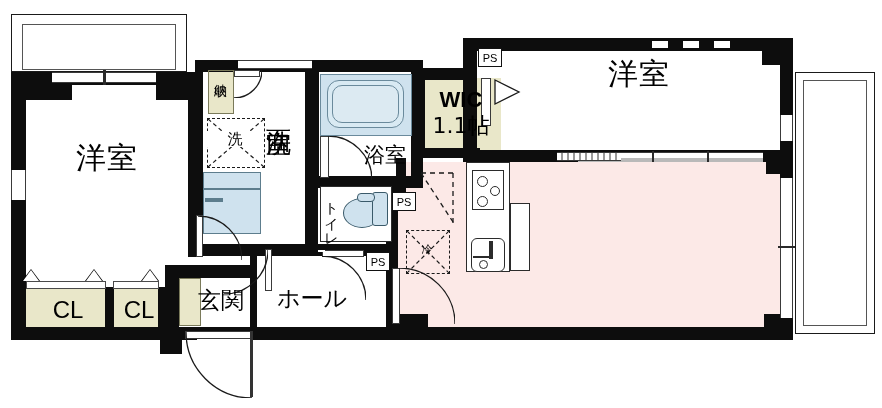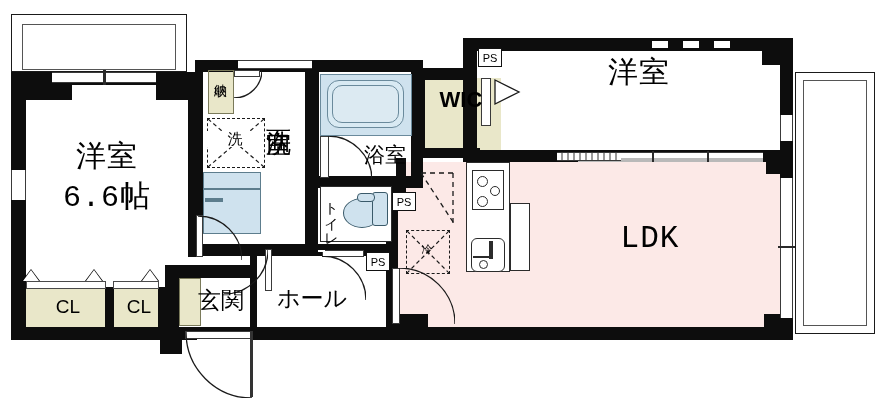--- a/index.html
+++ b/index.html
@@ -24,23 +24,23 @@
   
   .label{
     position:absolute;
     color:#000000;
     text-align:center;
     line-height:1.08;
     white-space:nowrap;
     font-weight:400;
   }
   .lbl-jp{font-family:"DejaVu Sans","Liberation Sans",sans-serif;}
-  .lbl-big{font-size:30px;letter-spacing:1px;font-family:Liberation Mono, monospace;}
+  .lbl-big{font-size:30px;letter-spacing:1px;}
   .lbl-mid{font-size:22px;}
-  .lbl-sm{font-size:19px;}
+  .lbl-sm{font-size:24px;}
   .lbl-xs{font-size:15px;}
   .lbl-tiny{font-size:11px;}
   .vert{writing-mode:vertical-rl;text-orientation:upright;line-height:1.0;}
 
   
   .sash{
     position:absolute;
     background:#ffffff;
     border-top:1.5px solid #3a3a3a;
     border-bottom:1.5px solid #3a3a3a;
@@ -324,27 +324,26 @@
   <svg class="abs" style="left:493px;top:78px;width:28px;height:28px;" viewBox="0 0 28 28">
     <path d="M2 2 L26 14 L2 26 Z" fill="#ffffff" stroke="#1a1a1a" stroke-width="1.3"></path>
   </svg>
   <div class="abs" style="left:481px;top:78px;width:10px;height:48px;background:#ffffff;border:1px solid #3a3a3a;"></div>
 
   <div class="ps" style="left:478px;top:48px;width:22px;height:17px;">PS</div>
   <div class="ps" style="left:392px;top:192px;width:22px;height:17px;">PS</div>
   <div class="ps" style="left:366px;top:252px;width:22px;height:17px;">PS</div>
 
   <div class="label lbl-jp lbl-big" style="left:46px;top:142px;width:122px;">洋室</div>
-  <div class="label lbl-jp lbl-big" style="left:36px;top:182px;width:142px;">6.6帖</div>
 
   <div class="label lbl-jp lbl-big" style="left:578px;top:58px;width:122px;">洋室</div>
 
-  <div class="label lbl-big" style="left:590px;top:222px;width:120px;font-size:31px;">LDK</div>
 
   <div class="label lbl-mid" style="left:421px;top:88px;width:80px;font-weight:bold;">WIC</div>
+  <div class="label lbl-jp lbl-mid" style="left:421px;top:114px;width:80px;">1.1帖</div>
 
   <div class="label lbl-jp vert" style="left:266px;top:110px;font-size:25px;">洗面室</div>
 
   <div class="label lbl-jp" style="left:355px;top:144px;width:60px;font-size:21px;">浴室</div>
 
   <div class="label lbl-jp vert" style="left:325px;top:192px;font-size:14px;">トイレ</div>
 
   <div class="label lbl-jp" style="left:190px;top:288px;width:62px;font-size:23px;">玄関</div>
 
   <div class="label lbl-jp" style="left:266px;top:286px;width:92px;font-size:23px;">ホール</div>

